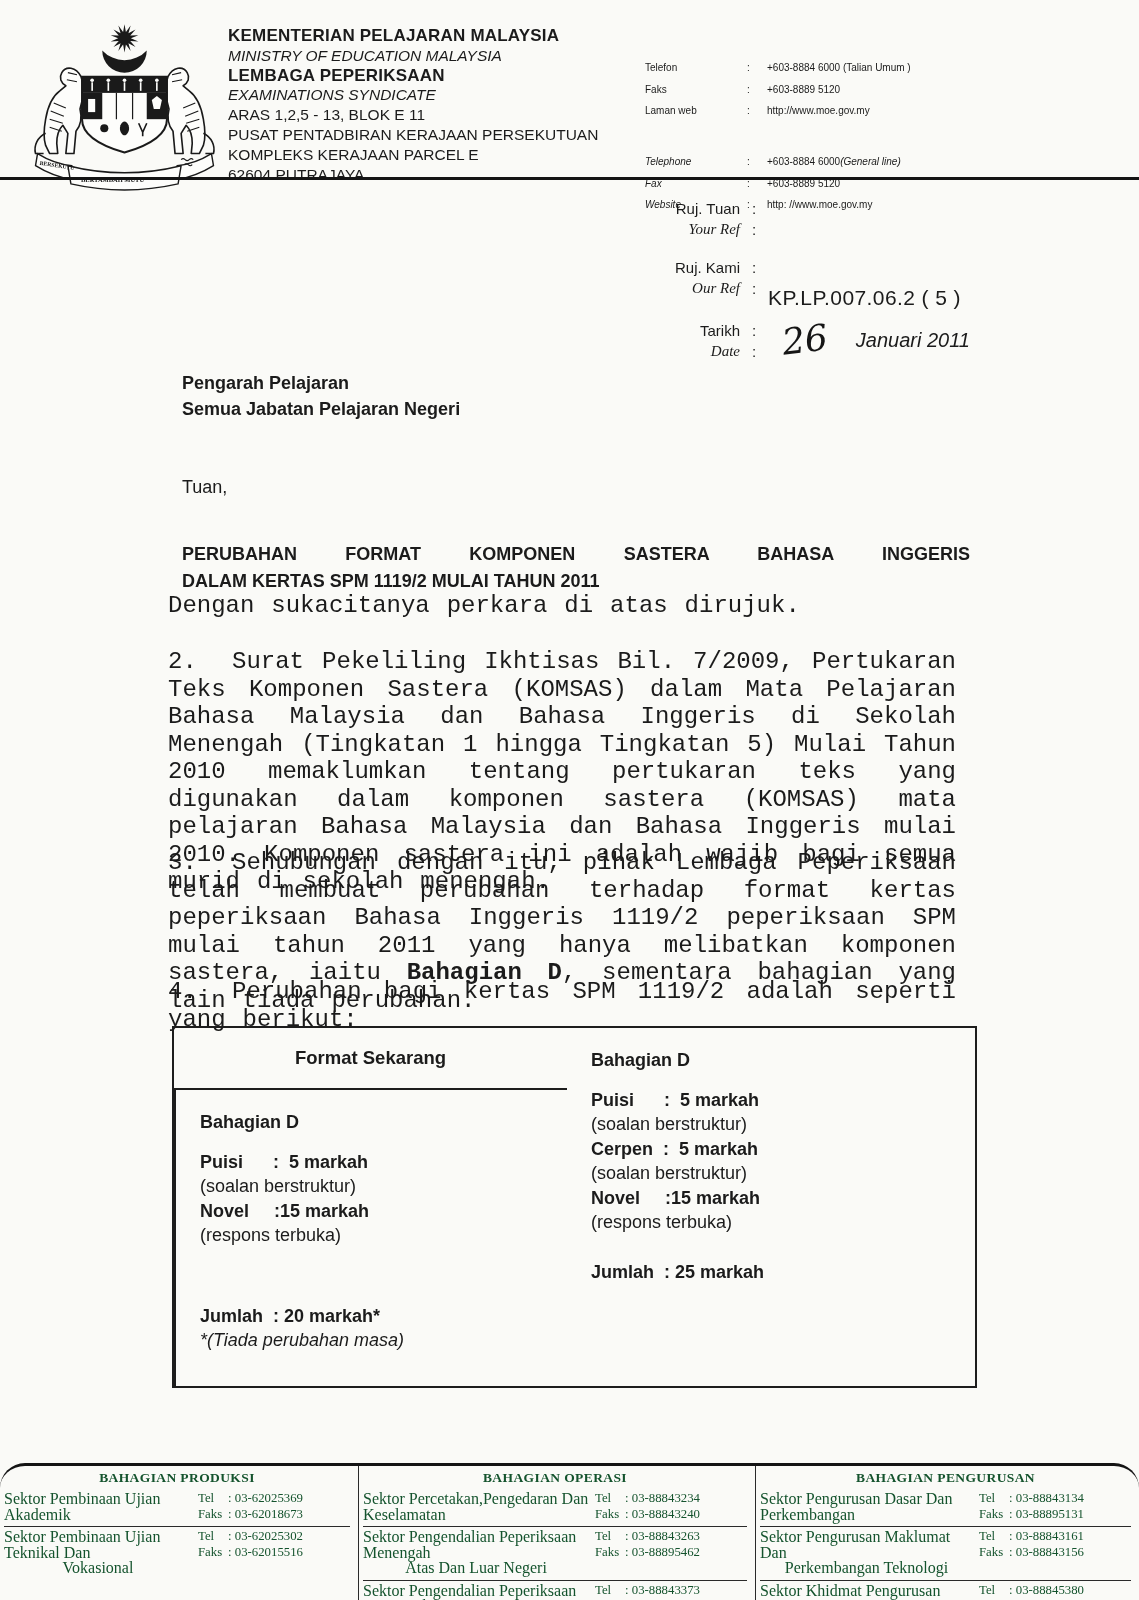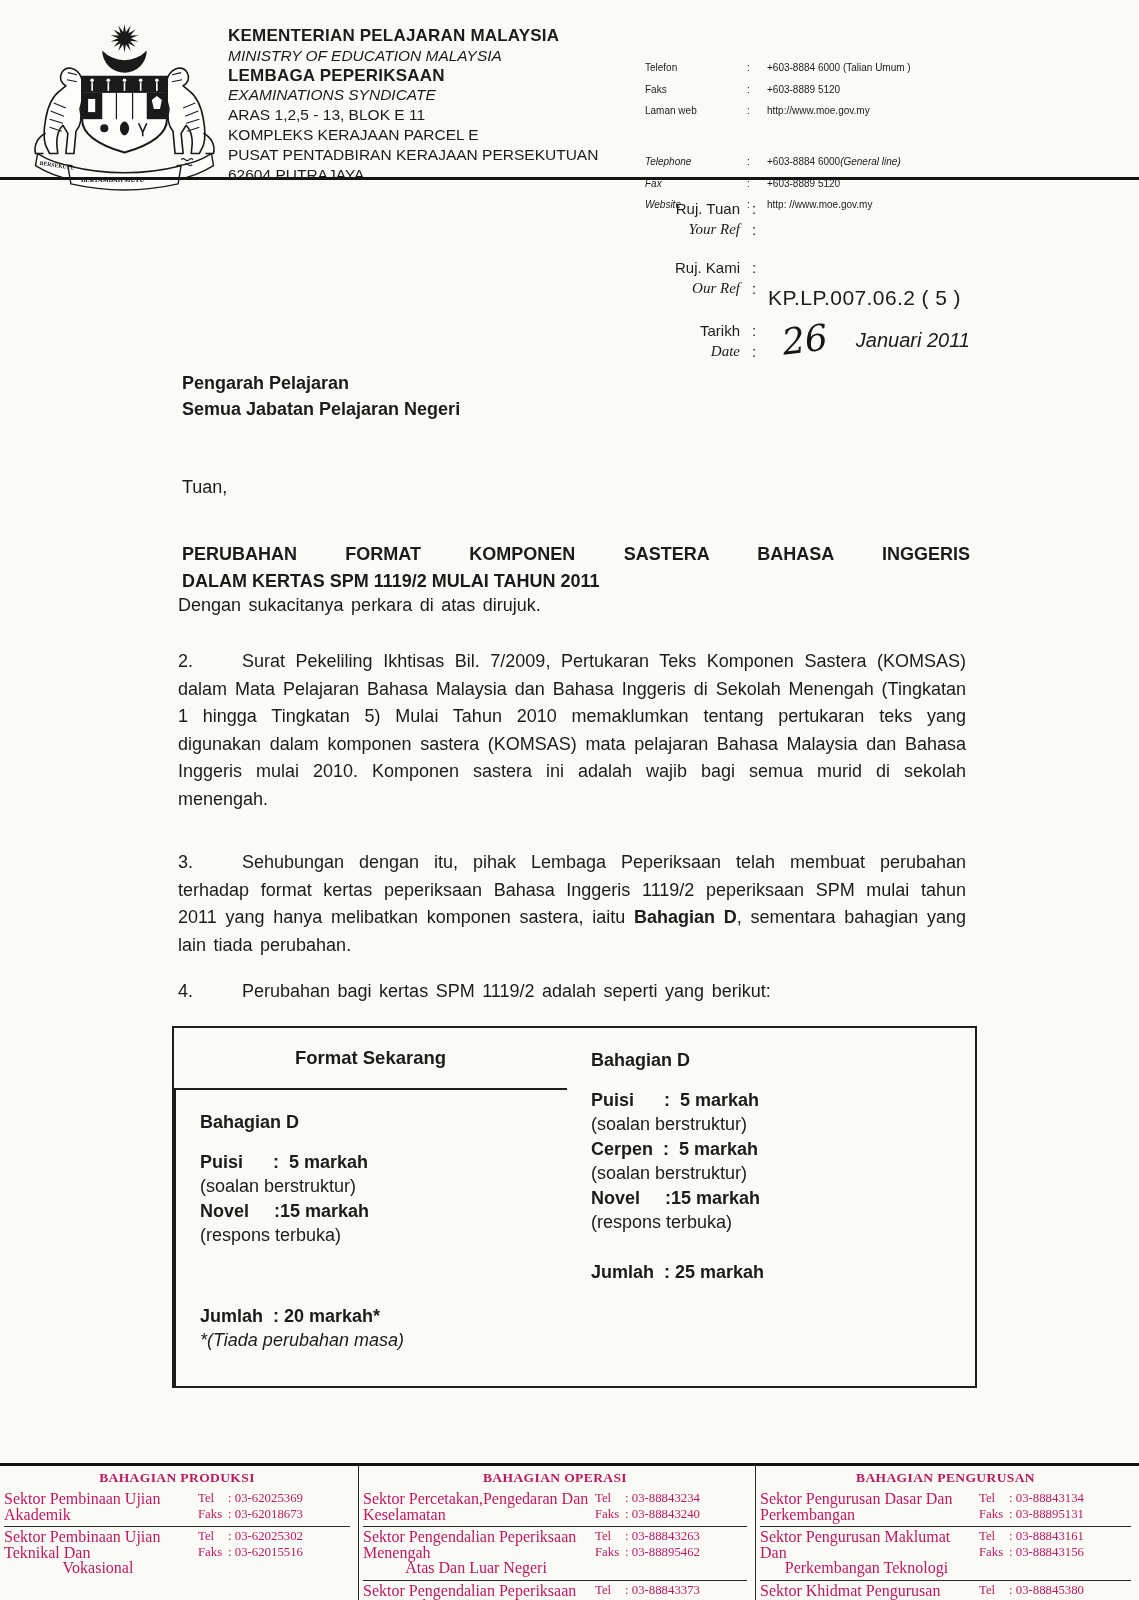--- a/index.html
+++ b/index.html
@@ -43,21 +43,21 @@
     font-size:36px; line-height:36px; display:inline-block;
     transform:rotate(-7deg); margin:0 28px 0 14px; color:#151515;
   }
   .month-year { font-size:20px;font-style:italic; }
 
   
   .recipient { left:182px; top:370px; font-weight:700; font-size:18px; line-height:26px; }
   .salutation { left:182px; top:477px; font-size:18px; }
   .subject { left:182px; top:516px; width:788px; font-weight:700; font-size:18px; line-height:27px; }
   .subject .j-last { text-align:justify; text-align-last:justify;margin-top:25px; }
-  .para { left:178px; width:788px; text-align:justify; font-size:18px; line-height:27.5px; word-spacing:2.5px; }
+  .para { left:168px; width:788px; text-align:justify; font-size:24px; line-height:27.5px; word-spacing:2.5px;font-family:Liberation Mono, monospace; }
   .pnum { display:inline-block; width:64px; }
 
   
   .fmt-table {
     left:172px; top:1026px; width:805px; height:362px;
     border:2px solid #1d1d1d; display:grid;
     grid-template-columns:393px 1fr; grid-template-rows:62px 1fr;
   }
   .th { display:flex; align-items:center; justify-content:center;
         font-weight:700; font-size:18.5px; border-bottom:2px solid #1d1d1d; }
@@ -66,21 +66,21 @@
   .tl { white-space:pre-wrap; }
   .tl.b { font-weight:700; }
   .tl.it { font-style:italic; }
   .mt14 { margin-top:15px; } .mt24 { margin-top:25px; } .mt56 { margin-top:56px; }
 
   
   .footer {
     left:0; top:1463px; width:1139px; height:137px;
     border-top:3px solid #141414;
     display:grid; grid-template-columns:358px 397px 1fr;
-    font-family:"Liberation Serif", serif; color:#be185d;
+    font-family:"Liberation Serif", serif; color:#14532d;border-radius:25px;
   }
   .f-col { padding:2px 8px 0 4px; }
   .f-col + .f-col { border-left:1.5px solid #2a2a2a; }
   .f-title { text-align:center; font-weight:700; font-size:13.5px; letter-spacing:.4px; padding:2px 0 3px; }
   .f-row { display:flex; gap:6px; padding:2px 0 4px; }
   .f-row.bb { border-bottom:1.2px solid #2a2a2a; }
   .f-name { flex:1; font-size:16px; line-height:15.5px; }
   .f-name2:empty { display:none; }
   .f-name2 { text-align:center; }
   .f-contacts { width:152px; font-size:12.8px; line-height:15.5px; }
@@ -140,22 +140,22 @@
       <text x="57" y="168" font-size="6.4">BERTAMBAH MUTU</text>
     </svg>
   </div>
 
   <div class="abs ministry">
     <div class="m-bold">KEMENTERIAN PELAJARAN MALAYSIA</div>
     <div class="m-italic">MINISTRY OF EDUCATION MALAYSIA</div>
     <div class="m-bold">LEMBAGA PEPERIKSAAN</div>
     <div class="m-italic">EXAMINATIONS SYNDICATE</div>
     <div class="m-addr">ARAS 1,2,5 - 13, BLOK E 11</div>
+    <div class="m-addr">PUSAT PENTADBIRAN KERAJAAN PERSEKUTUAN</div>
     <div class="m-addr">KOMPLEKS KERAJAAN PARCEL E</div>
-    <div class="m-addr">PUSAT PENTADBIRAN KERAJAAN PERSEKUTUAN</div>
     <div class="m-addr">62604 PUTRAJAYA</div>
   </div>
 
   <div class="abs contact my">
     <div class="c-row">
       <span class="c-label">Telefon</span>
       <span class="c-colon">:</span>
       <span class="c-value">+603-8884 6000 (Talian Umum )</span>
     </div>
     <div class="c-row">

